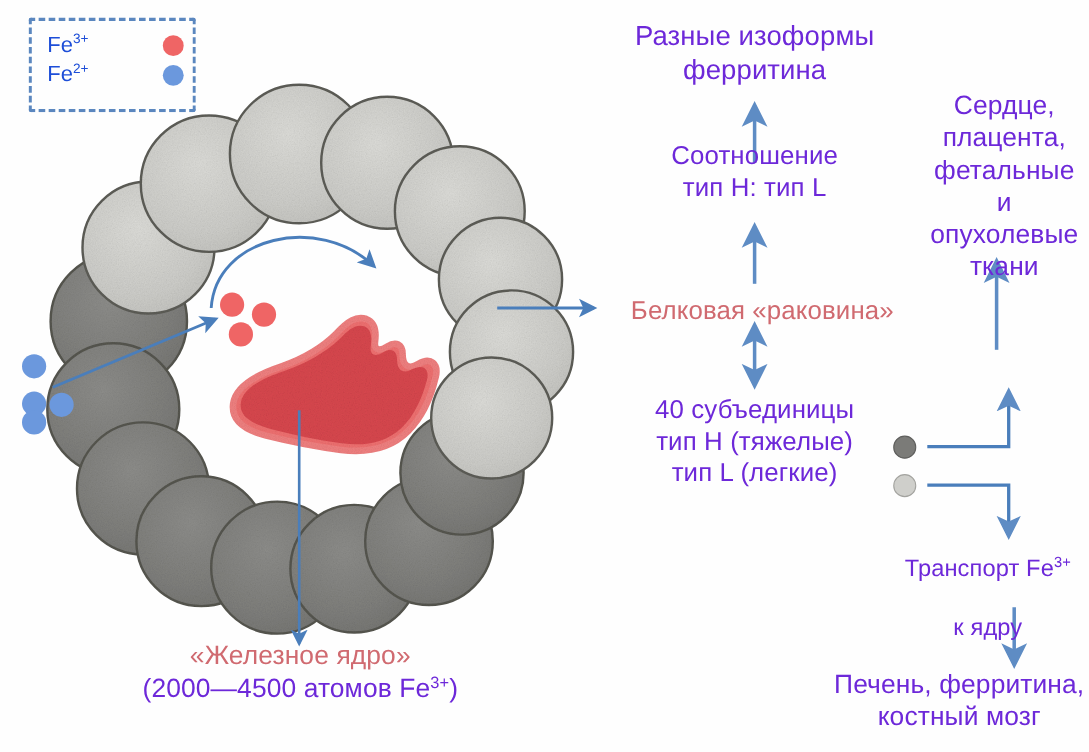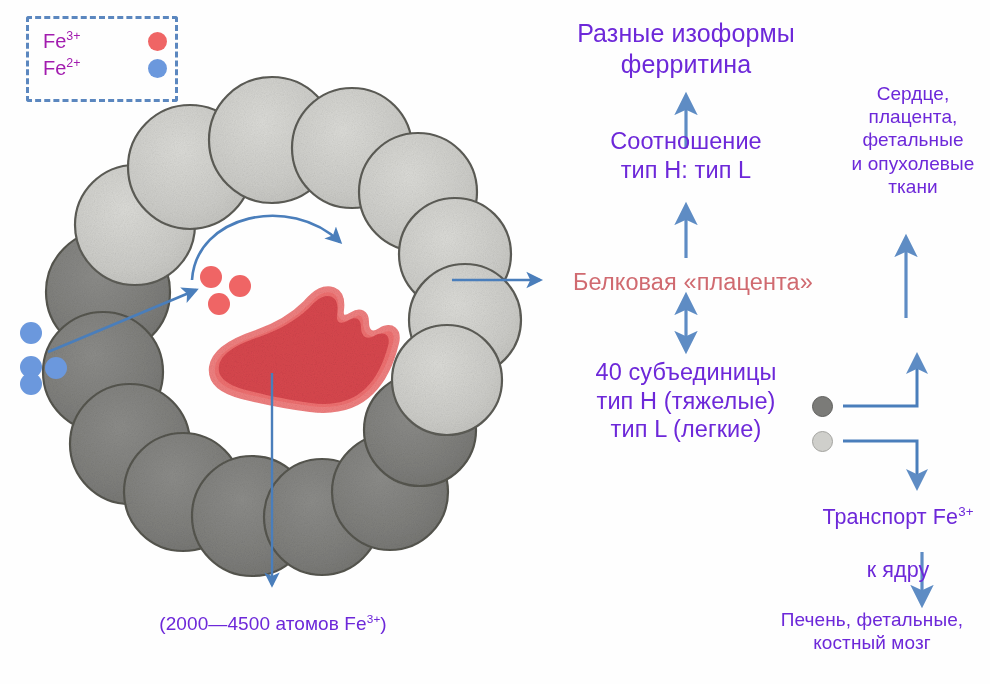--- a/index.html
+++ b/index.html
@@ -29,21 +29,21 @@
     position: absolute;
     text-align: center;
     line-height: 1.22;
     color: #6d28d9;
     white-space: pre-line;
     letter-spacing: 0.1px;
   }
   .lbl.red { color: #d06a70; }
   .t26 { font-size: 25px; }
   .t24 { font-size: 23.5px; }
-  .t23 { font-size: 19px; }
+  .t23 { font-size: 24px; }
   .t22 { font-size: 21.5px; }
 
   
   #legend {
     position: absolute;
     left: 26px;
     top: 16px;
     width: 152px;
     height: 86px;
     border: 3px dashed #5b87bf;
@@ -54,21 +54,21 @@
     position: absolute;
     left: 14px;
     width: 124px;
     height: 34px;
     display: flex;
     align-items: center;
     justify-content: space-between;
   }
   .legend-row .txt {
     font-size: 20px;
-    color: #a21caf;
+    color: #1d4ed8;
   }
   .legend-row .txt sup { font-size: 0.62em; }
   .dot {
     border-radius: 50%;
     display: inline-block;
   }
   .dot-red {
     width: 19px; height: 19px;
     background: #ef6565;
   }
@@ -214,42 +214,43 @@
       <span class="dot dot-blue"></span>
     </div>
   </div>
 
   <div class="lbl t26" style="left:540px; top:18px; width:292px;">Разные изоформы
 ферритина</div>
 
   <div class="lbl t24" style="left:554px; top:127px; width:264px;">Соотношение
 тип H: тип L</div>
 
-  <div class="lbl t24 red" style="left:548px; top:268px; width:290px;">Белковая «плацента»</div>
+  <div class="lbl t24 red" style="left:548px; top:268px; width:290px;">Белковая «раковина»</div>
 
   <div class="lbl t24" style="left:546px; top:358px; width:280px;">40 субъединицы
 тип H (тяжелые)
 тип L (легкие)</div>
 
   <div class="lbl t23" style="left:836px; top:82px; width:154px;">Сердце,
 плацента,
 фетальные
 и опухолевые
 ткани</div>
 
   <div class="lbl t23" style="left:824px; top:306px; width:166px;">
   </div>
 
   <div class="lbl t22" style="left:806px; top:478px; width:184px;">
     <div><span>Транспорт Fe</span><sup>3+</sup></div>
     <div>к ядру</div>
   </div>
 
-  <div class="lbl t23" style="left:754px; top:608px; width:236px;">Печень, фетальные,
+  <div class="lbl t23" style="left:754px; top:608px; width:236px;">Печень, ферритина,
 костный мозг</div>
 
+  <div class="lbl t23 red" style="left:126px; top:582px; width:294px;">«Железное ядро»</div>
 
   <div class="lbl t23" style="left:100px; top:612px; width:346px;"><span>(2000—4500 атомов Fe</span><sup>3+</sup><span>)</span></div>
 
   <span class="sub-dot sub-dark" style="left:812px; top:396px;"></span>
   <span class="sub-dot sub-light" style="left:812px; top:431px;"></span>
 
 </div>
 
 </body></html>

